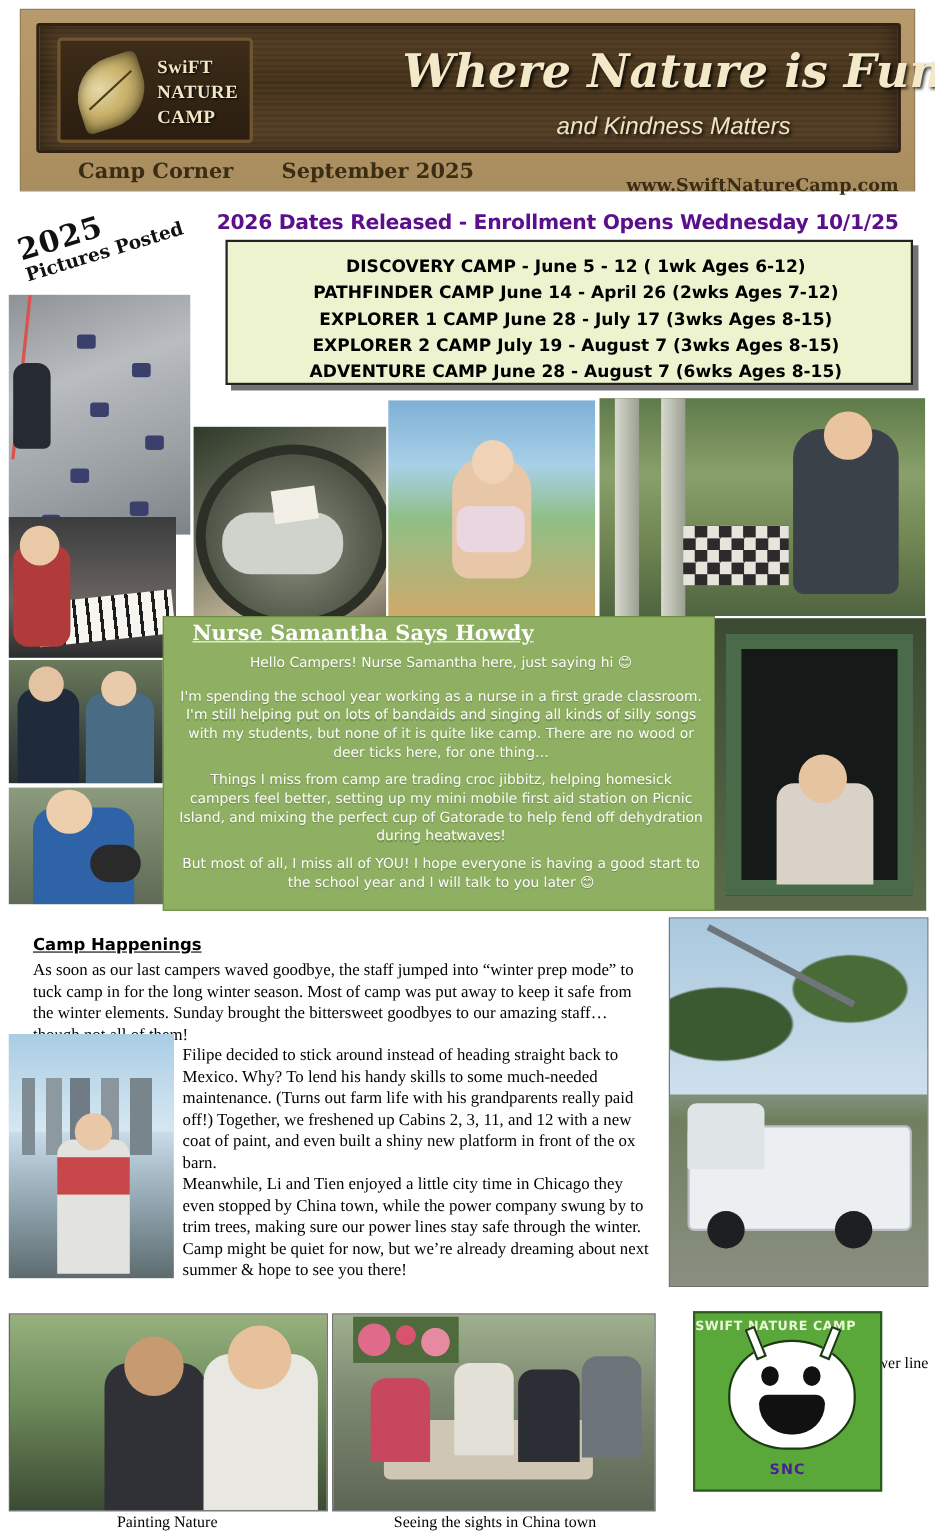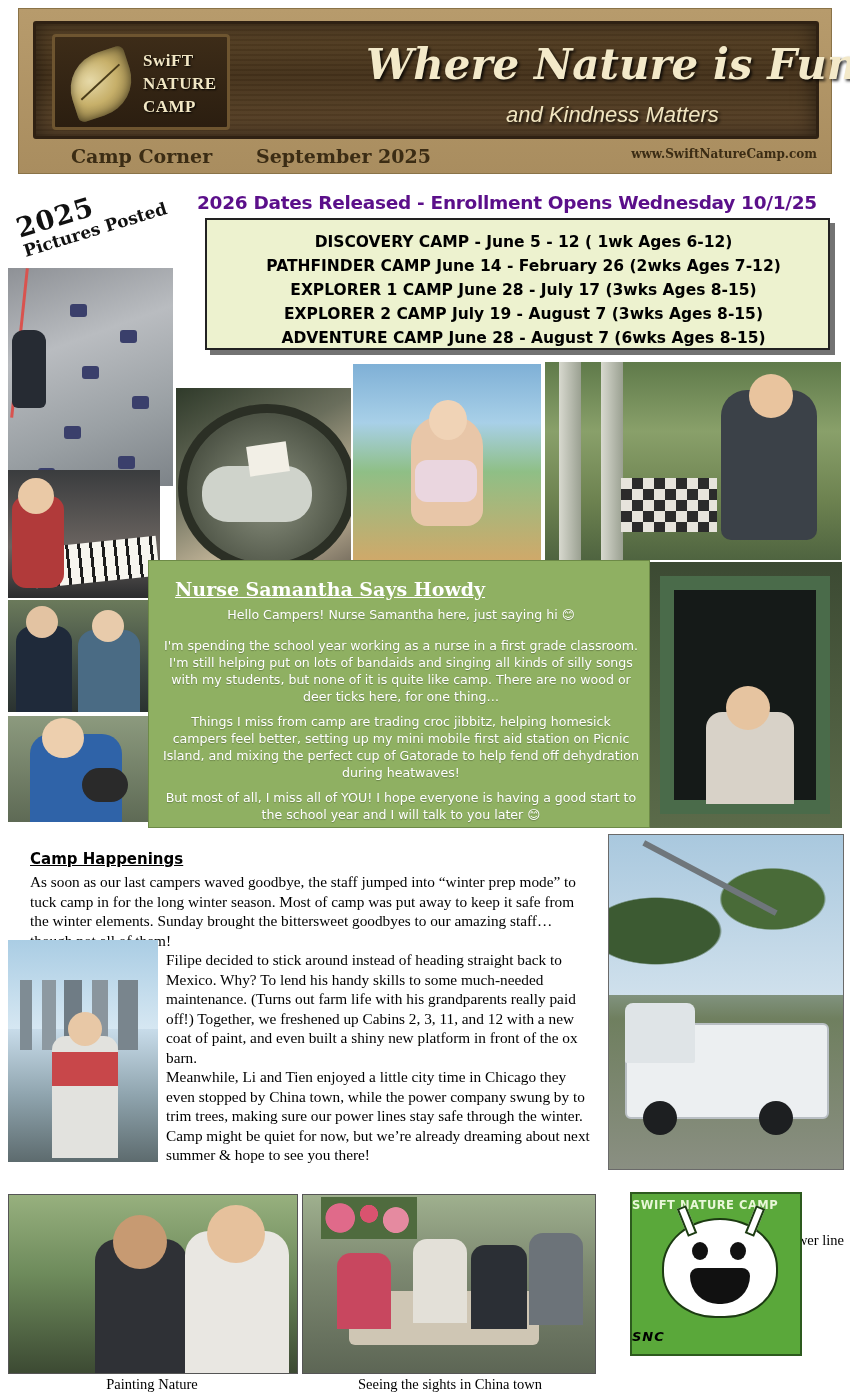--- a/index.html
+++ b/index.html
@@ -114,21 +114,21 @@
     top: 134px;
     width: 100%;
     height: 30px;
     color: #3b2c14;
     font-family: "DejaVu Serif", serif;
     font-weight: bold;
     font-size: 19px;
   }
   .bf-left { position: absolute; left: 52px; top: 2px; }
   .bf-mid  { position: absolute; left: 237px; top: 2px; }
-  .bf-right{ position: absolute; right: 14px; top: 4px; font-size: 12px; }
+  .bf-right{ position: absolute; right: 14px; top: 16px; font-size: 16px; }
 
   
   .pics-badge {
     position: absolute;
     left: 16px;
     top: 188px;
     width: 170px;
     transform: rotate(-17deg);
     color: #111;
     font-family: "DejaVu Serif", serif;
@@ -256,21 +256,21 @@
   
   .nurse-panel {
     position: absolute;
     left: 148px;
     top: 560px;
     width: 502px;
     height: 268px;
     background: #8fb062;
     border: 1px solid #6d8a47;
     box-sizing: border-box;
-    padding: 13px 10px 0 10px;
+    padding: 0 10px 0 10px;
   }
   .nurse-title {
     color: #ffffff;
     font-family: "DejaVu Serif", serif;
     font-weight: bold;
     font-size: 19px;
     text-decoration: underline;
     margin: 4px 0 6px 16px;
   }
   .nurse-body {
@@ -418,27 +418,26 @@
     background: #111; border-radius: 8px 8px 28px 28px;
   }
   .snc-logo .antler {
     position: absolute; top: -14px; width: 6px; height: 26px; background: #ffffff; border: 2px solid #1c3b12;
   }
   .snc-logo .antler.l { left: 18px; transform: rotate(-22deg); }
   .snc-logo .antler.r { left: 86px; transform: rotate(22deg); }
   .snc-logo .lbl-bot {
     position: absolute;
     bottom: 10px; left: 0; width: 100%;
-    text-align: left;
-    color: #000000;
+    text-align: center;
+    color: #4c1d95;
     font-family: "DejaVu Sans", sans-serif;
     font-weight: bold;
     font-size: 13px;
     letter-spacing: 1px;
-    font-style: italic;
   }
 </style>
 </head>
 <body>
 
 <div class="banner">
   <div class="banner-wood">
 
     <div class="logo-plaque">
       <div class="logo-leaf"></div>
@@ -461,21 +460,21 @@
 </div>
 
 <div class="pics-badge">
   <div class="yr">2025</div>
   <div class="pp">Pictures Posted</div>
 </div>
 
 <div class="dates-title">2026 Dates Released - Enrollment Opens Wednesday 10/1/25</div>
 <div class="dates-box">
   <div>DISCOVERY CAMP - June 5 - 12 ( 1wk Ages 6-12)</div>
-  <div>PATHFINDER CAMP June 14 - February 26 (2wks Ages 7-12)</div>
+  <div>PATHFINDER CAMP June 14 - April 26 (2wks Ages 7-12)</div>
   <div>EXPLORER 1 CAMP June 28 - July 17 (3wks Ages 8-15)</div>
   <div>EXPLORER 2 CAMP July 19 - August 7 (3wks Ages 8-15)</div>
   <div>ADVENTURE CAMP June 28 - August 7 (6wks Ages 8-15)</div>
 </div>
 
 <div class="photo ph-climb">
   <div class="rope"></div>
   <div class="kid"></div>
   <div class="hold" style="left:62px; top:36px;"></div>
   <div class="hold" style="left:112px; top:62px;"></div>

